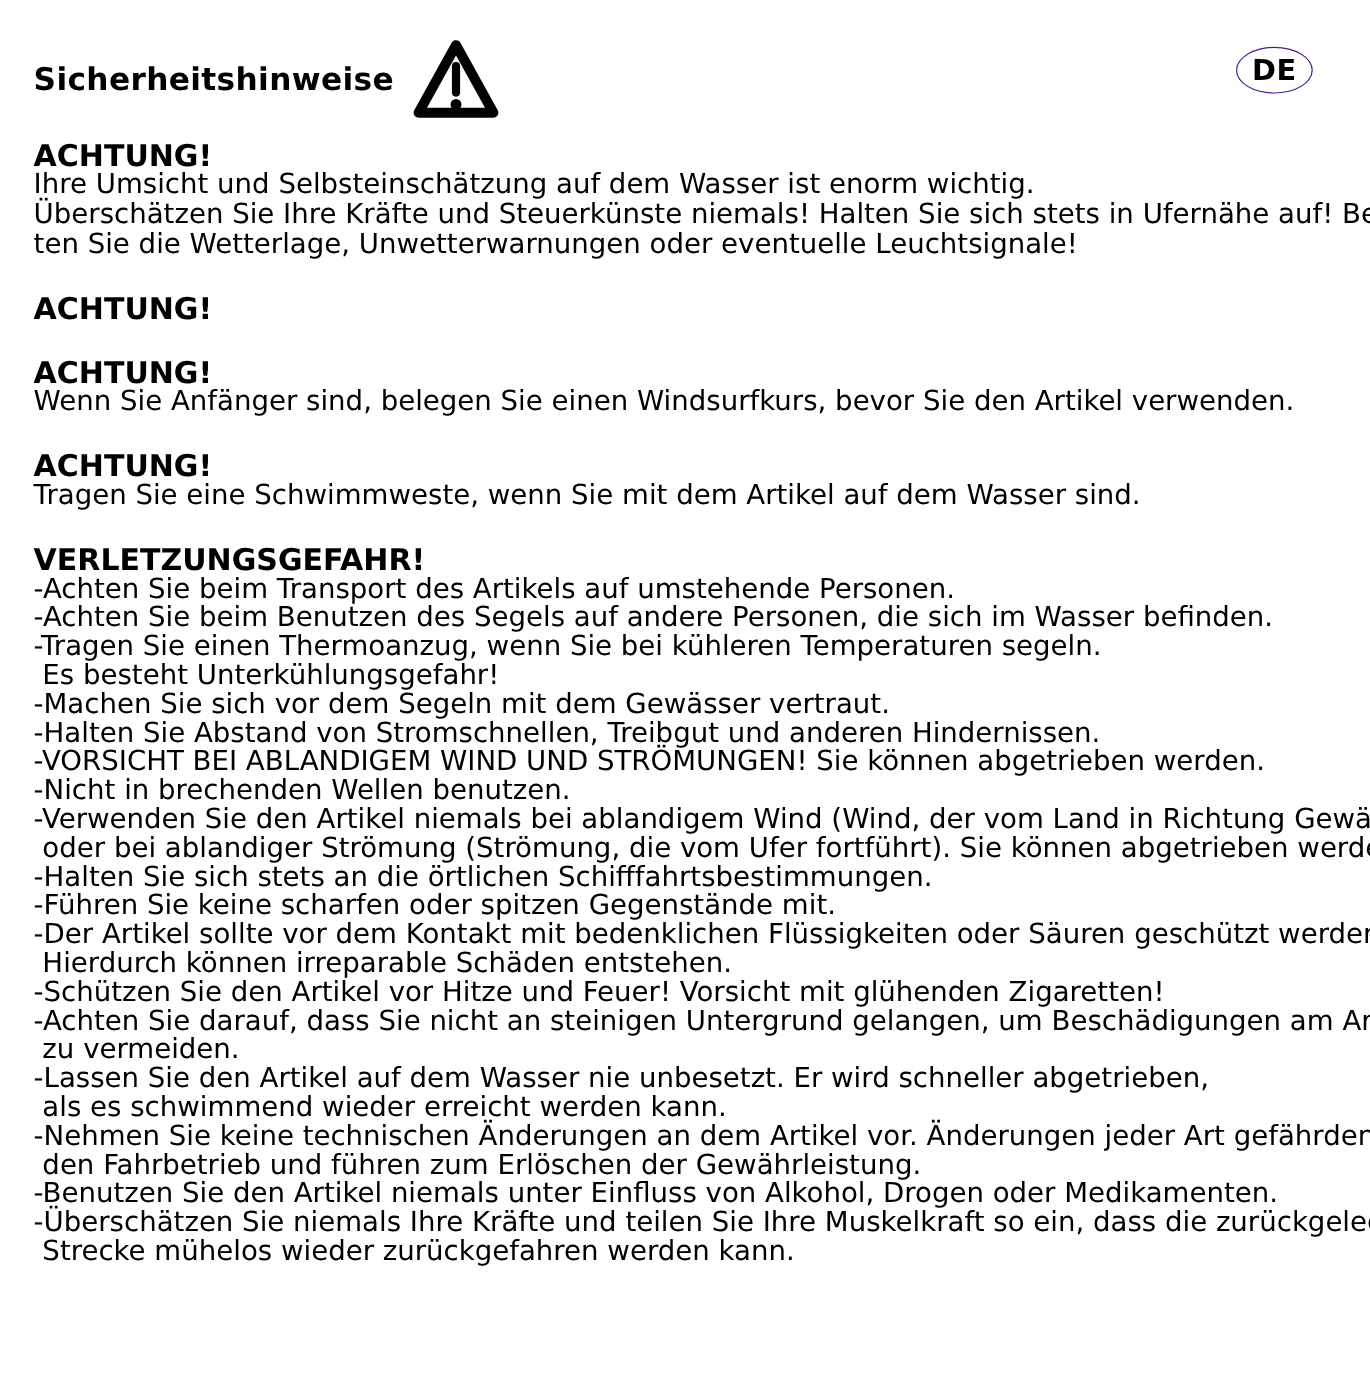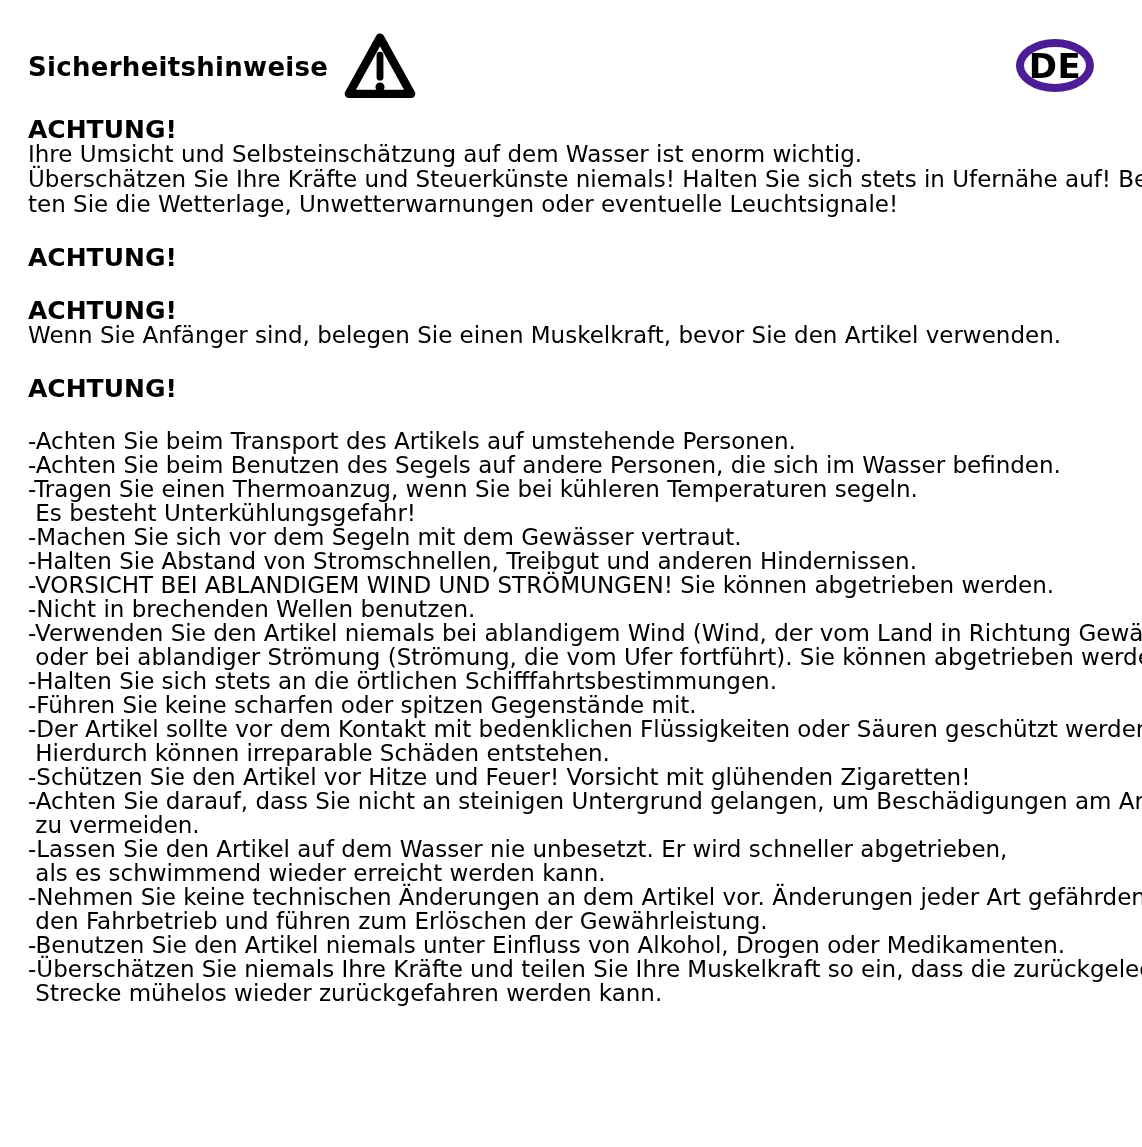--- a/index.html
+++ b/index.html
@@ -34,26 +34,26 @@
   .warning-triangle {
     margin-left: 14px;
     flex: 0 0 auto;
   }
   .lang-badge {
     position: absolute;
     top: 7px;
     right: 24px;
     width: 62px;
     height: 37px;
-    border: 8px solid #4c1d95;
+    border: 1px solid #4c1d95;
     border-radius: 50%;
     display: flex;
     align-items: center;
     justify-content: center;
-    font-size: 34px;
+    font-size: 24px;
     font-weight: bold;
     letter-spacing: 0.5px;
   }
   .section {
     margin-bottom: 28px;
   }
   .section-heading {
     font-size: 25px;
     font-weight: bold;
     line-height: 25px;
@@ -91,28 +91,30 @@
 Überschätzen Sie Ihre Kräfte und Steuerkünste niemals! Halten Sie sich stets in Ufernähe auf! Beach-
 ten Sie die Wetterlage, Unwetterwarnungen oder eventuelle Leuchtsignale!</div>
   </div>
 
   <div class="section">
     <div class="section-heading">ACHTUNG!</div>
   </div>
 
   <div class="section">
     <div class="section-heading">ACHTUNG!</div>
-    <div class="section-body">Wenn Sie Anfänger sind, belegen Sie einen Muskelkraft, bevor Sie den Artikel verwenden.</div>
+    <div class="section-body">Wenn Sie Anfänger sind, belegen Sie einen Windsurfkurs, bevor Sie den Artikel verwenden.</div>
   </div>
 
   <div class="section">
     <div class="section-heading">ACHTUNG!</div>
+    <div class="section-body">Tragen Sie eine Schwimmweste, wenn Sie mit dem Artikel auf dem Wasser sind.</div>
   </div>
 
   <div class="section">
+    <div class="section-heading">VERLETZUNGSGEFAHR!</div>
     <div class="section-body list">-Achten Sie beim Transport des Artikels auf umstehende Personen.
 -Achten Sie beim Benutzen des Segels auf andere Personen, die sich im Wasser befinden.
 -Tragen Sie einen Thermoanzug, wenn Sie bei kühleren Temperaturen segeln.
  Es besteht Unterkühlungsgefahr!
 -Machen Sie sich vor dem Segeln mit dem Gewässer vertraut.
 -Halten Sie Abstand von Stromschnellen, Treibgut und anderen Hindernissen.
 -VORSICHT BEI ABLANDIGEM WIND UND STRÖMUNGEN! Sie können abgetrieben werden.
 -Nicht in brechenden Wellen benutzen.
 -Verwenden Sie den Artikel niemals bei ablandigem Wind (Wind, der vom Land in Richtung Gewässer weht)
  oder bei ablandiger Strömung (Strömung, die vom Ufer fortführt). Sie können abgetrieben werden!

